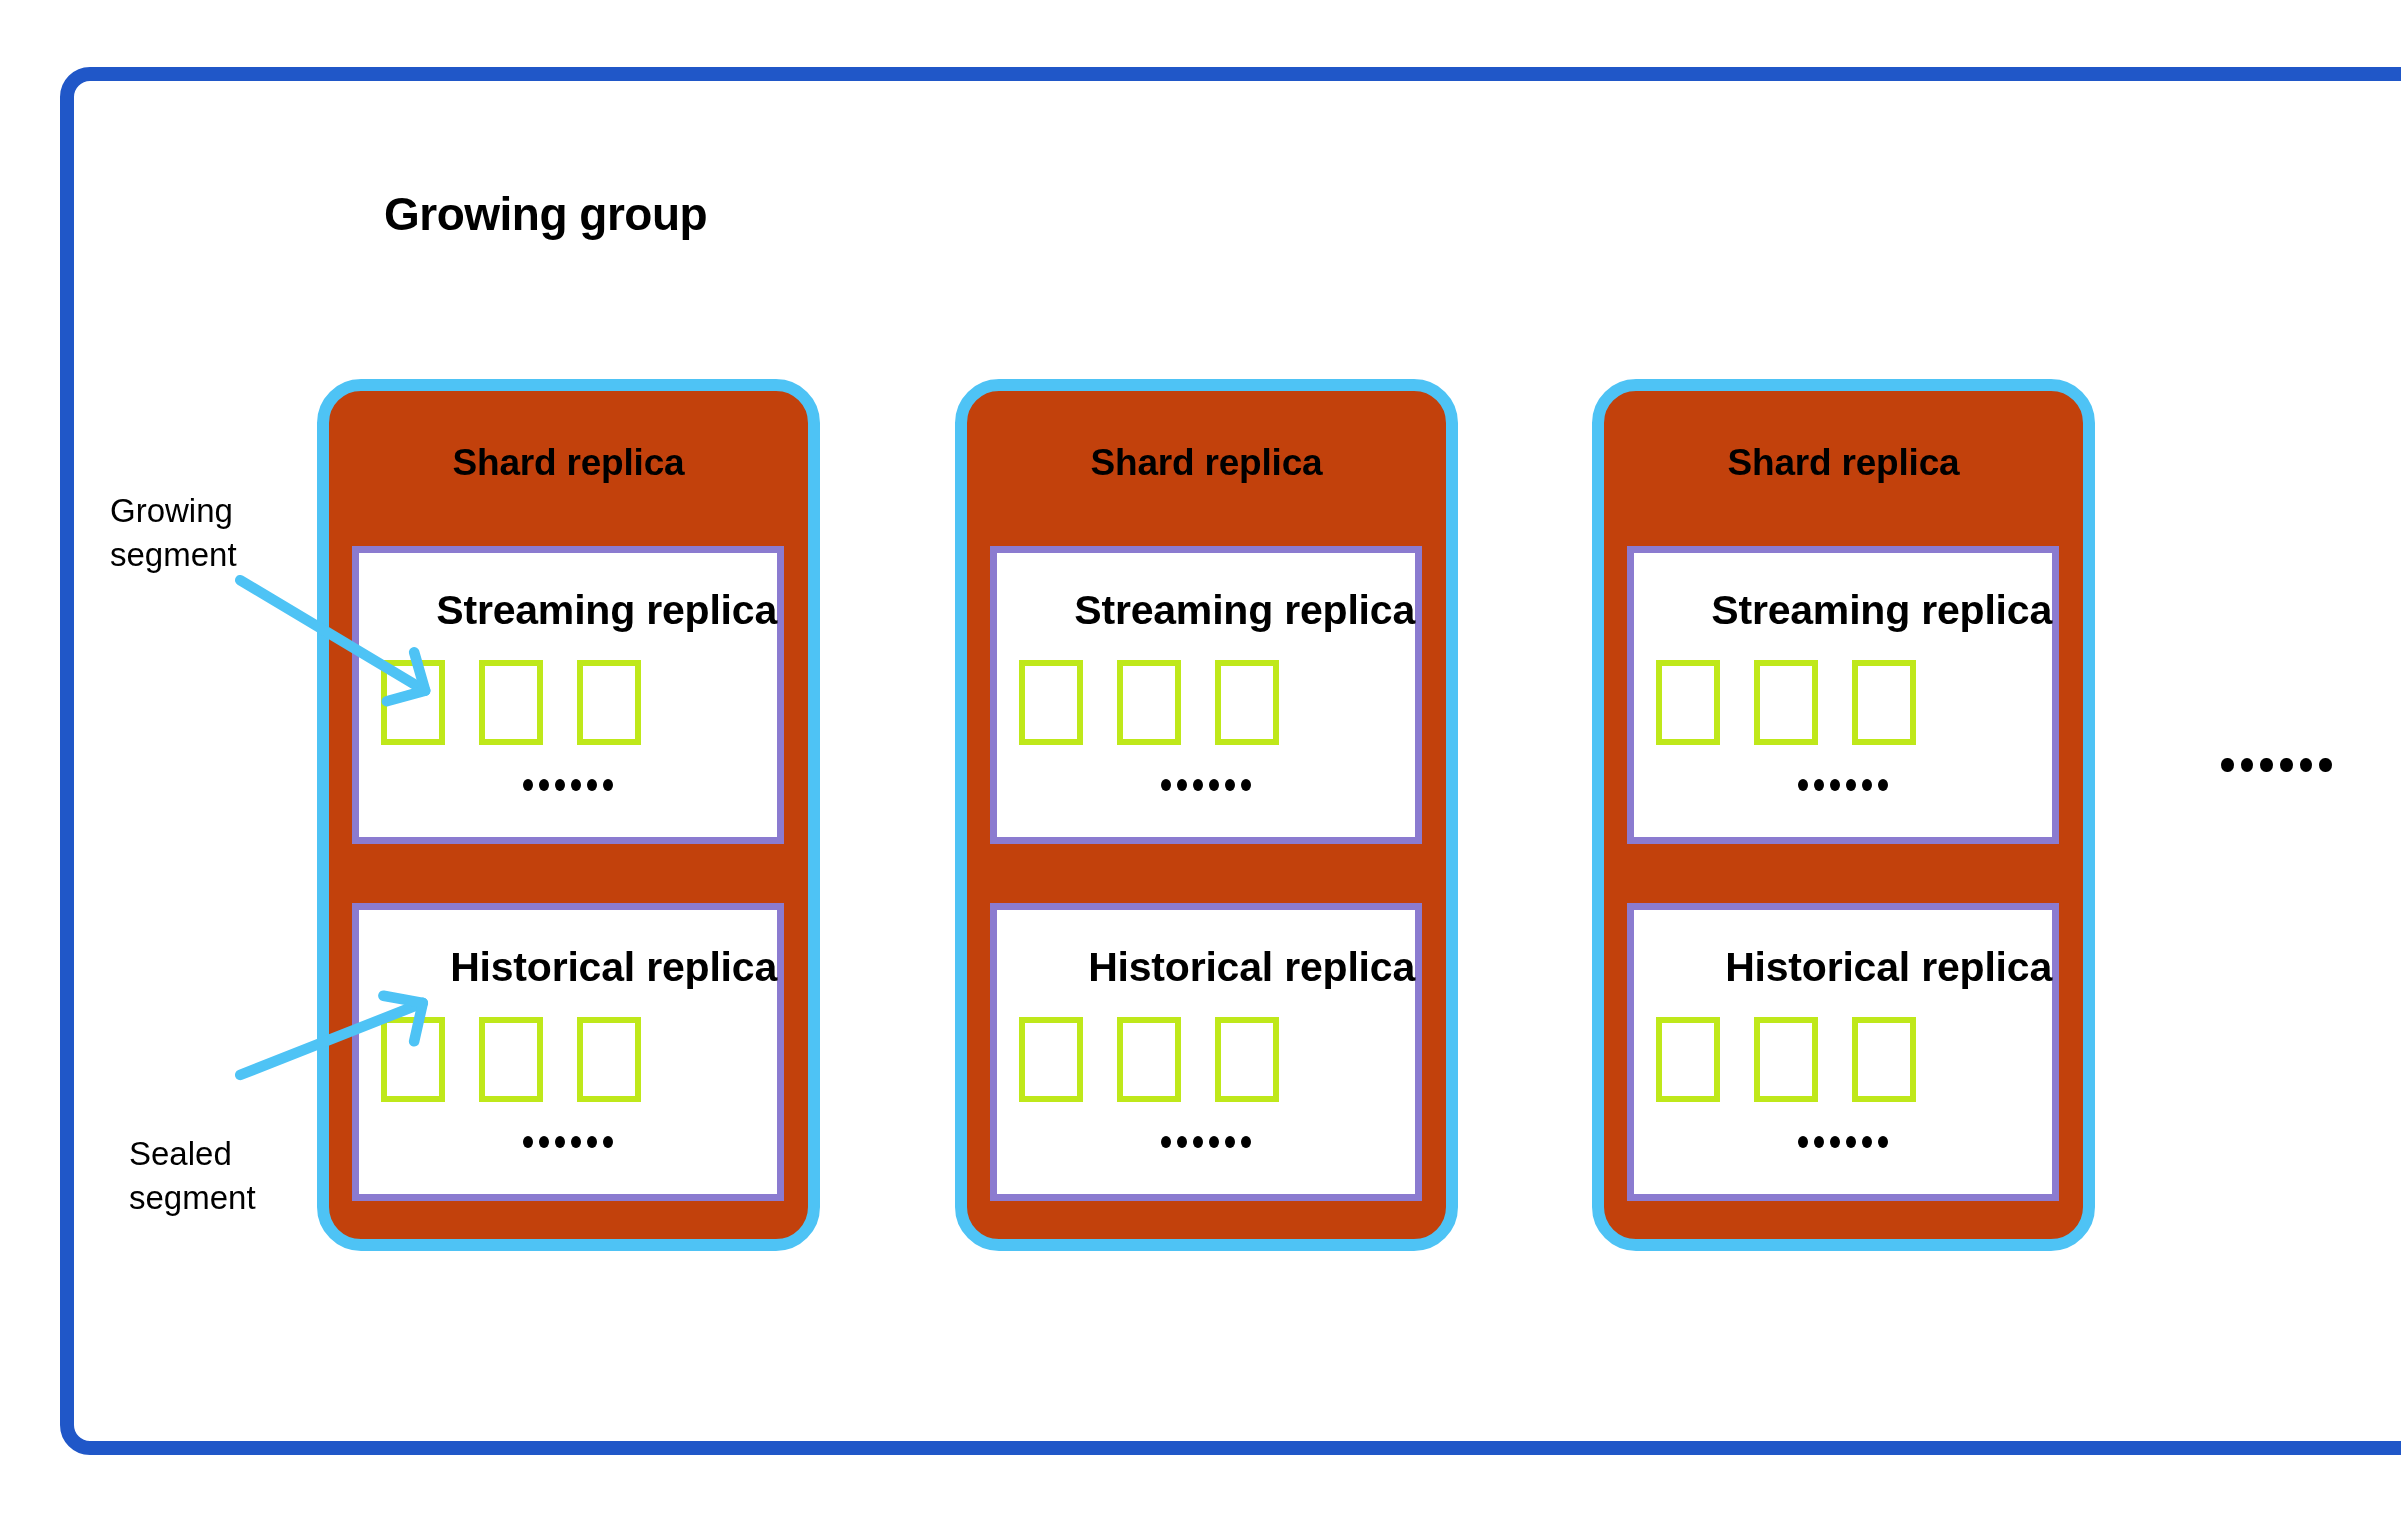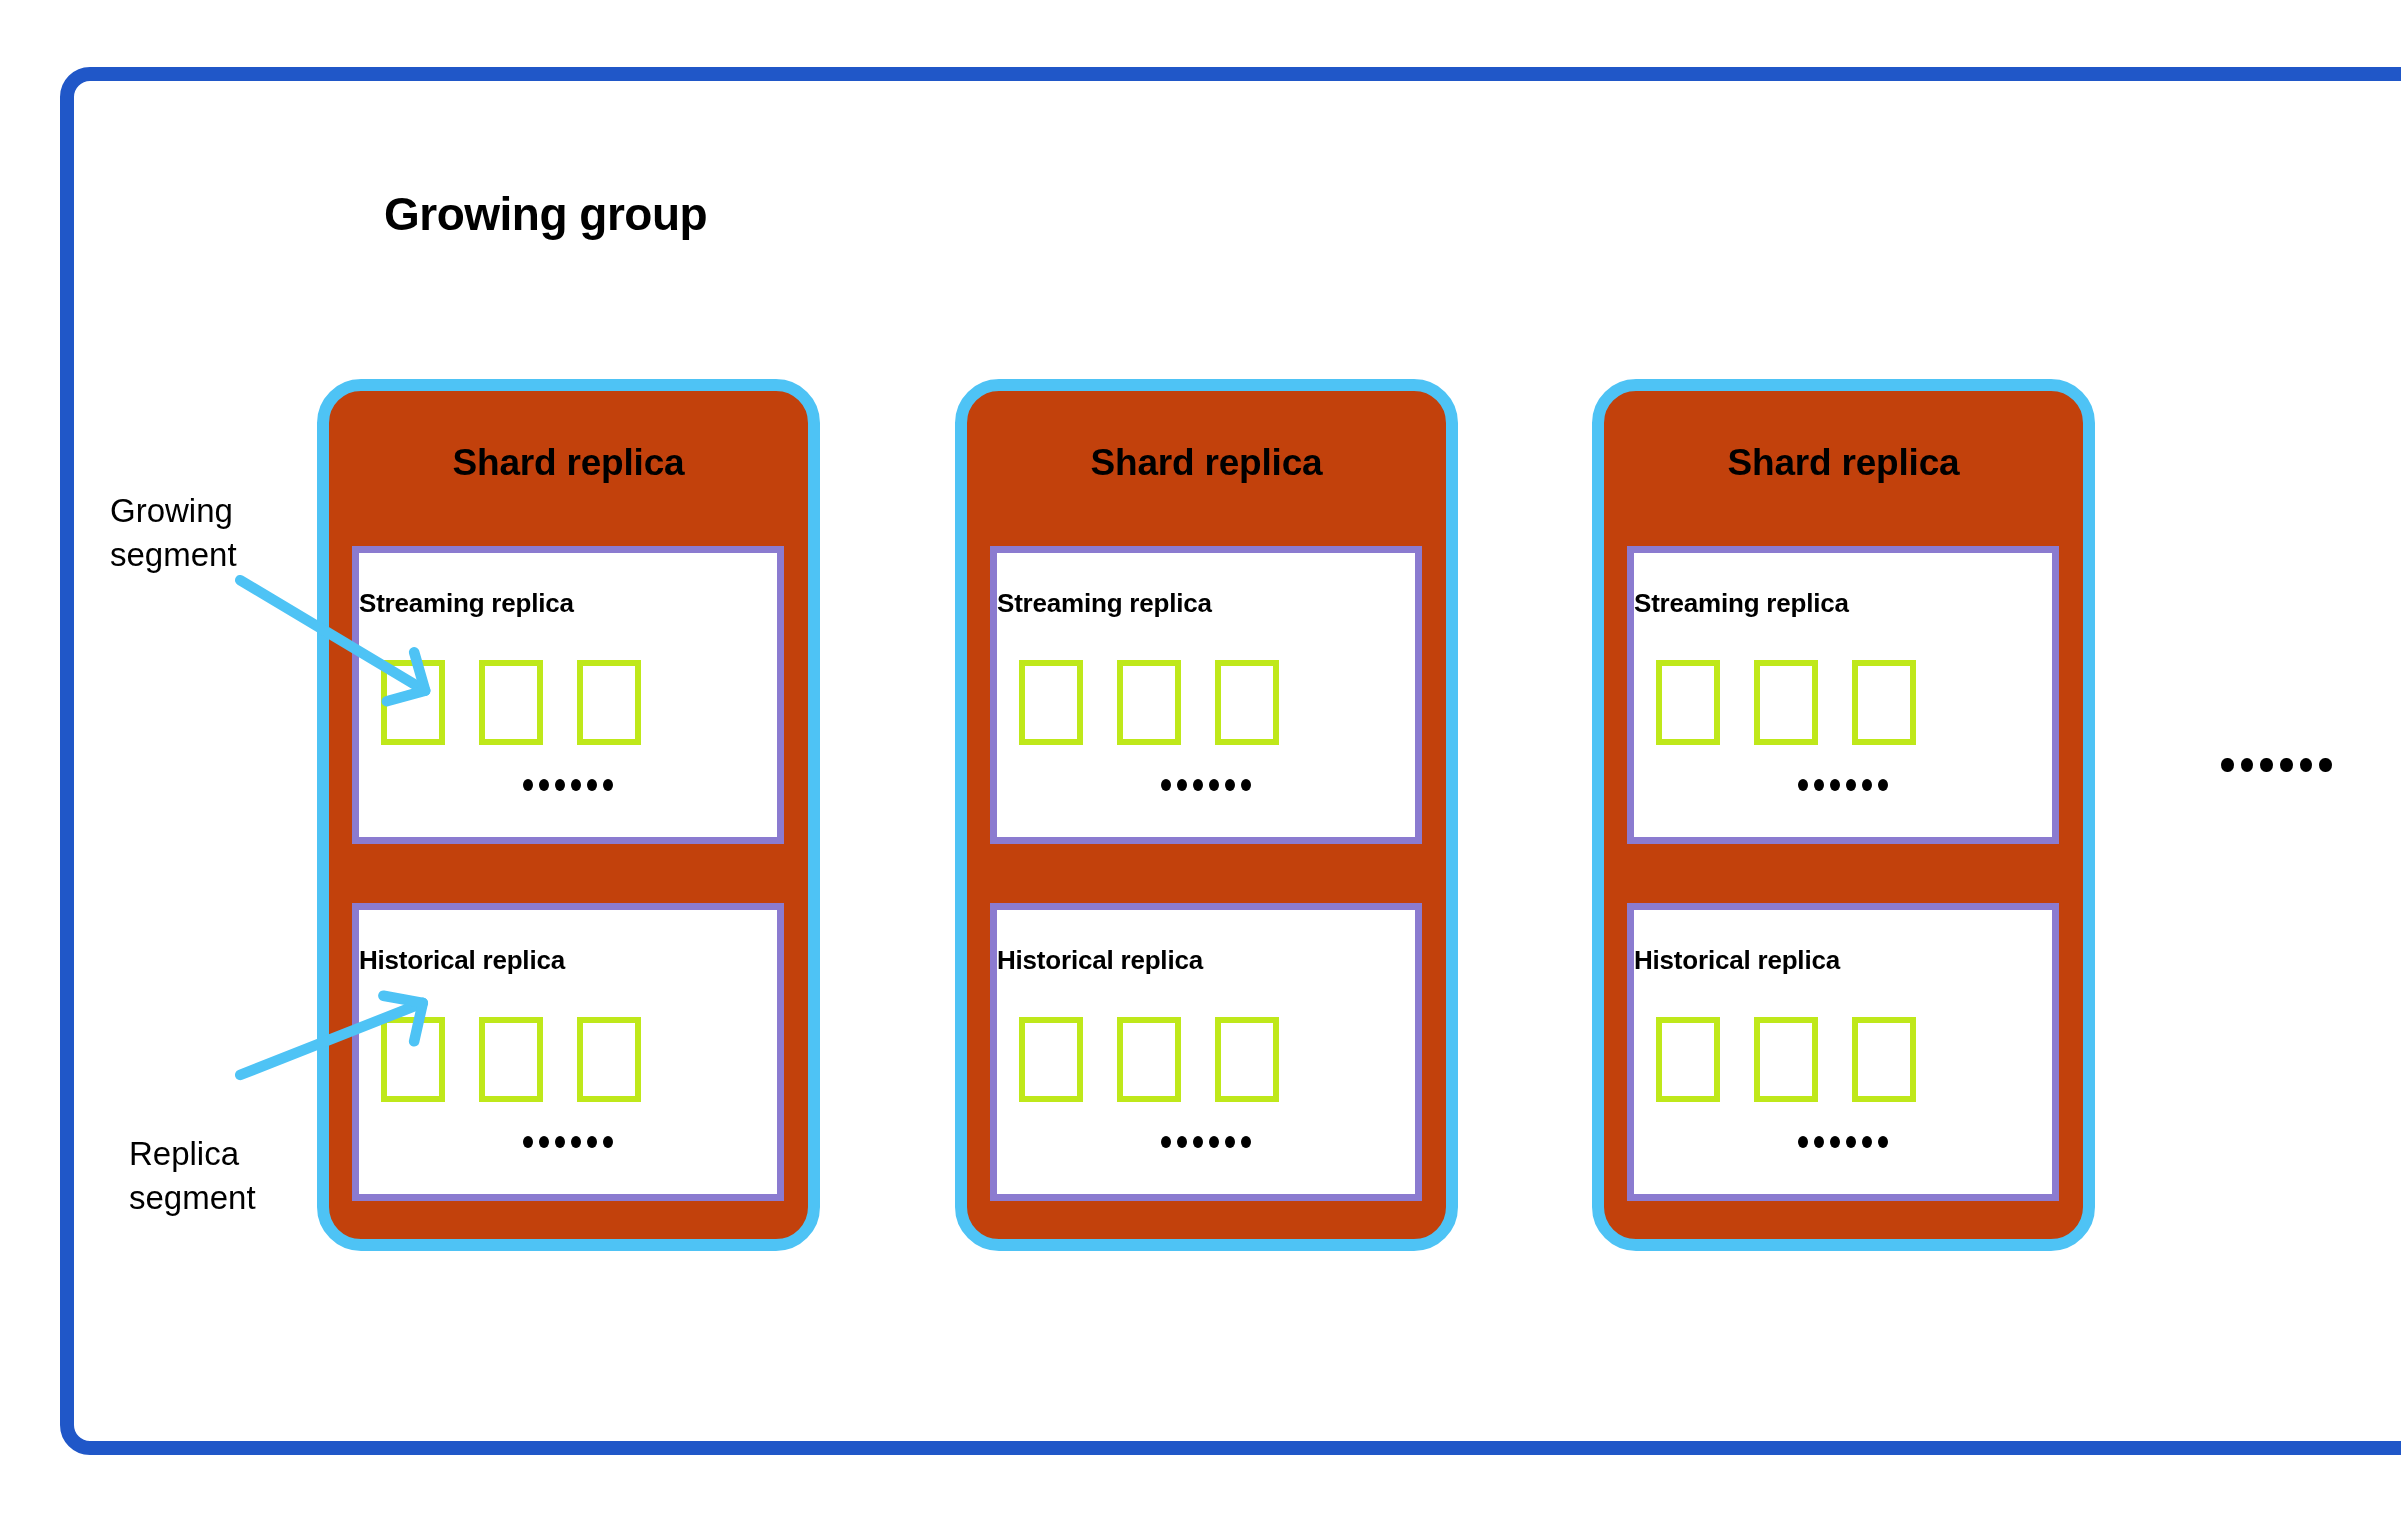--- a/index.html
+++ b/index.html
@@ -82,22 +82,22 @@
     background: #ffffff;
   }
   .replica-box.streaming  { top: 155px; }
   .replica-box.historical { top: 512px; }
 
   .replica-box-title {
     position: absolute;
     left: 0;
     right: 0;
     top: 37px;
-    text-align: left;
-    font-size: 26px;
+    text-align: right;
+    font-size: 41px;
     font-weight: 700;
     letter-spacing: -0.2px;
     color: #000000;
     line-height: 1;
     white-space: nowrap;
   }
 
   
   .segments-row {
     position: absolute;
@@ -297,21 +297,21 @@
   <span class="dot"></span>
   <span class="dot"></span>
   <span class="dot"></span>
   <span class="dot"></span>
   <span class="dot"></span>
   <span class="dot"></span>
 </div>
 
 <div class="callout-label" id="label-growing">Growing
 segment</div>
-<div class="callout-label" id="label-sealed">Replica
+<div class="callout-label" id="label-sealed">Sealed
 segment</div>
 
 <svg id="arrow-layer" viewBox="0 0 5600 3200">
 
   <g>
     <path d="M 500 1208 L 885 1438" stroke="#4EC3F5" stroke-width="22" stroke-linecap="round" fill="none"></path>
     <path d="M 862 1358 L 885 1438 L 805 1460" stroke="#4EC3F5" stroke-width="22" stroke-linecap="round" stroke-linejoin="round" fill="none"></path>
   </g>
 
   <g>

